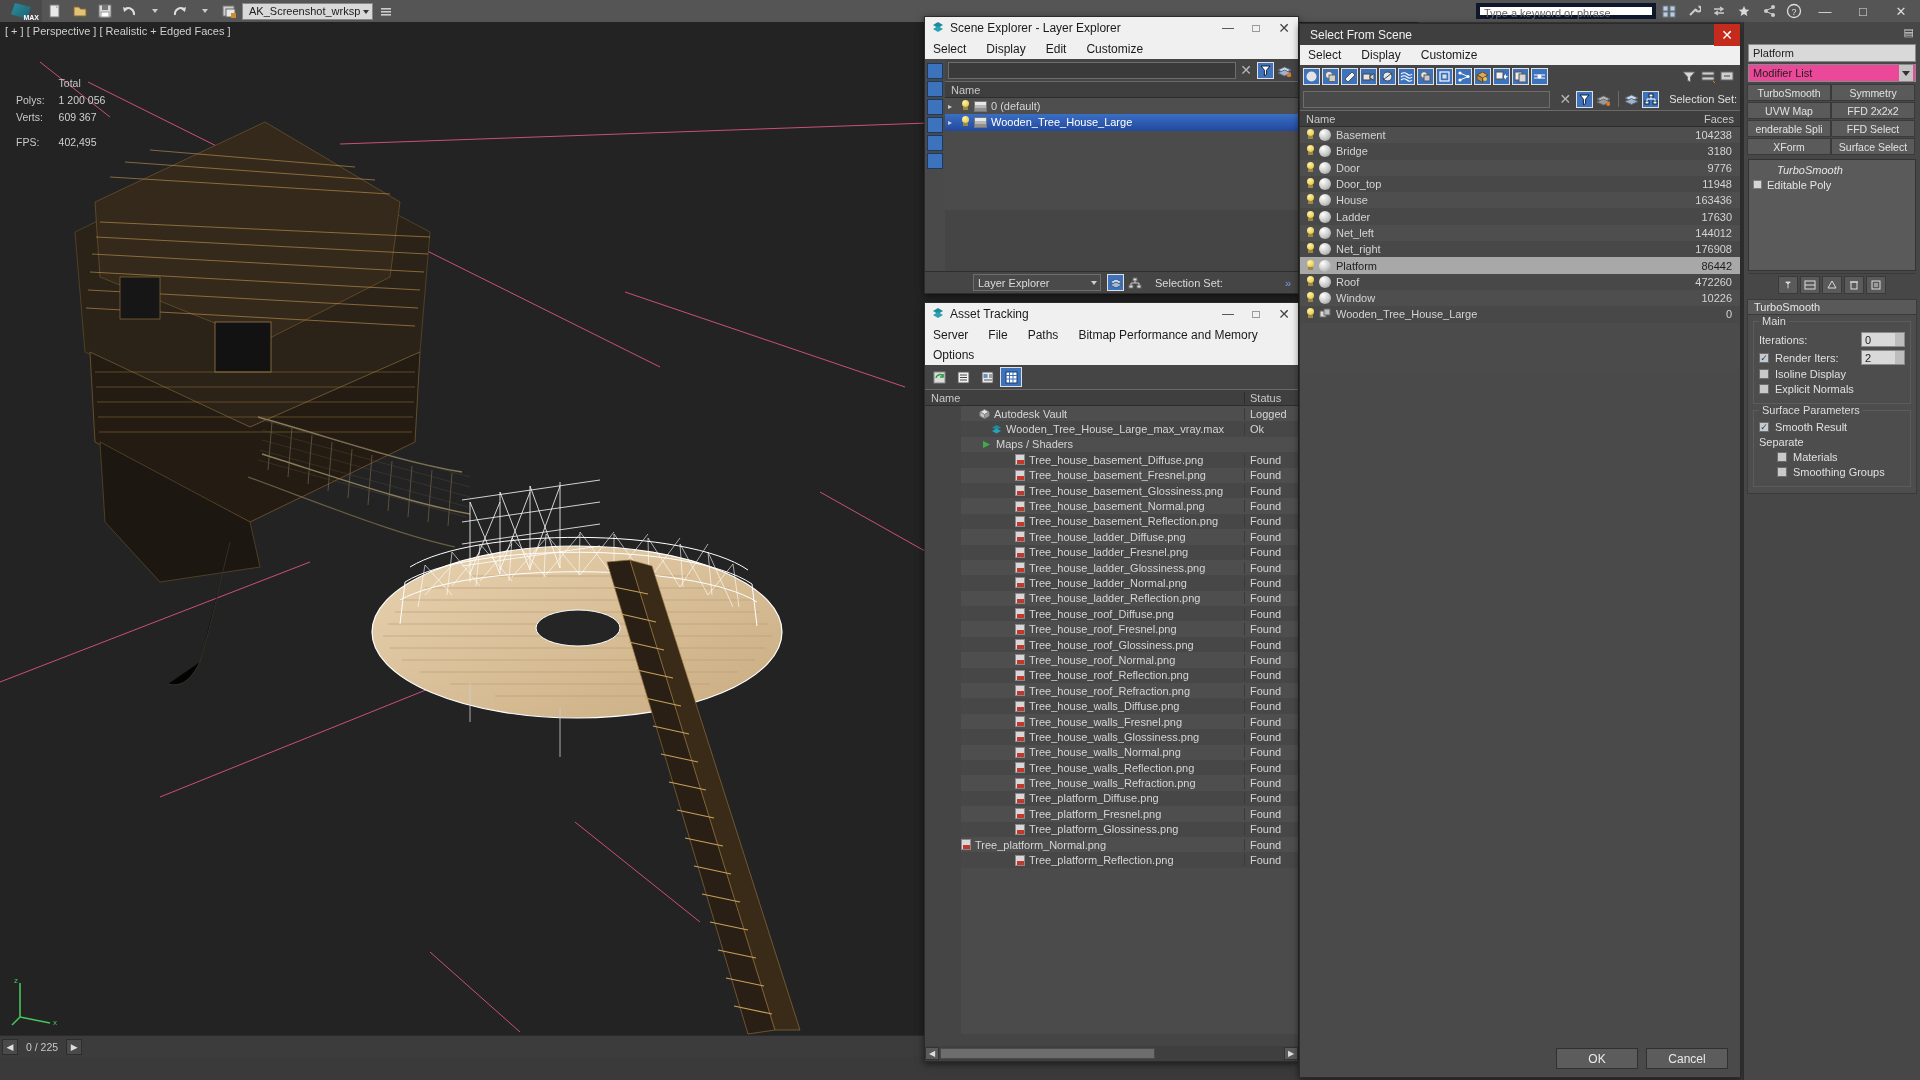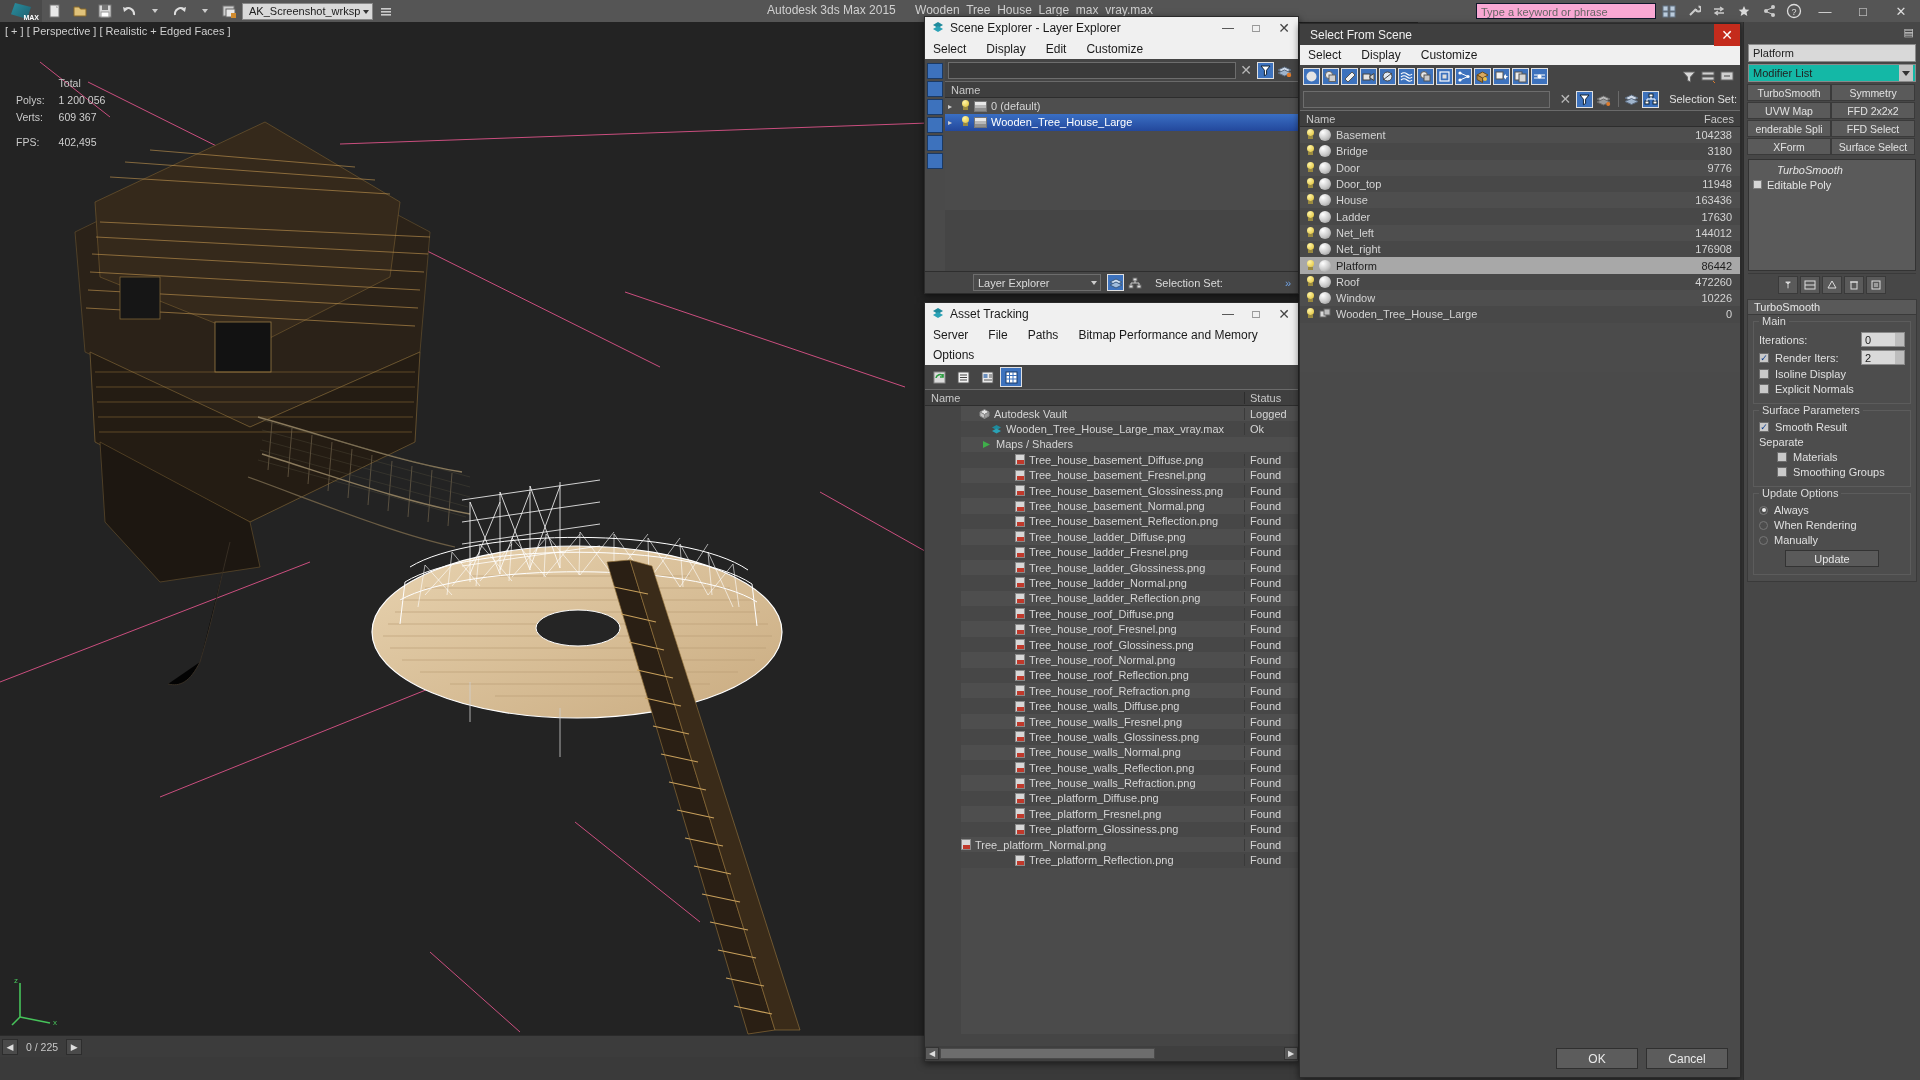--- a/index.html
+++ b/index.html
@@ -18,22 +18,22 @@
   .tbtn{ width:25px;height:22px;display:flex;align-items:center;justify-content:center;}
   .tbtn svg{display:block;}
   .wkspace{ height:17px; background:#d9d9d9; color:#202020; font-size:11px; display:flex;
             align-items:center; padding:0 12px 0 6px; border:1px solid #888; position:relative;
             min-width:112px;}
   .wkspace .caret{position:absolute;right:3px;top:6px;border-left:3px solid transparent;
             border-right:3px solid transparent;border-top:4px solid #333;}
   .tt-title{ position:absolute; left:0; right:0; top:3px; text-align:center; font-size:12px;
              color:#d0d0d0; pointer-events:none;}
   .tt-title span{margin:0 8px;}
-  .searchbox{ height:16px; width:180px; background:#f9a8d4; color:#666; font-size:11px;
-              display:flex; align-items:flex-end; padding-left:4px; border:1px solid #0f172a;}
+  .searchbox{ height:16px; width:180px; background:#ffffff; color:#666; font-size:11px;
+              display:flex; align-items:flex-start; padding-left:4px; border:4px solid #0f172a;}
   .winbtns{ display:flex; align-items:center; }
   .winbtn{ width:38px;height:22px;display:flex;align-items:center;justify-content:center;
            color:#ddd;font-size:13px;}
 
   
   .viewport{ position:absolute; left:0; top:22px; width:1418px; height:1035px; background:#232323;
              overflow:hidden;}
   .vplabel{ position:absolute; left:5px; top:3px; font-size:11px; color:#cfcfcf; }
   .vpstats{ position:absolute; left:14px; top:52px; font-size:10.5px; color:#cfcfcf; line-height:15px;}
   .vpstats td{padding-right:12px; font-size:10.5px;}
@@ -109,21 +109,21 @@
           border:1px solid #8a8a8a;position:relative;}
   .pngico:after{content:"";position:absolute;left:1px;top:5px;width:7px;height:4px;background:#c0392b;}
 
   
   .cmdpanel{ position:absolute; left:1743px; top:22px; width:177px; bottom:0; background:#474747;
              border-left:1px solid #2b2b2b;}
   .cpx{ height:20px; display:flex; align-items:center; justify-content:flex-end; padding-right:2px;
         background:#474747;}
   .cp-field{ height:18px;margin:2px 4px; background:#d9d9d9; color:#222; font-size:11px;
              display:flex;align-items:center;padding:0 4px; border:1px solid #8a8a8a;}
-  .cp-combo{ height:18px;margin:2px 4px;background:#14b8a6;color:#222;font-size:11px;
+  .cp-combo{ height:18px;margin:2px 4px;background:#ec4899;color:#222;font-size:11px;
              display:flex;align-items:center;padding:0 16px 0 4px;border:1px solid #8a8a8a;
              position:relative;}
   .cp-combo .cv{position:absolute;right:2px;top:0;width:14px;height:16px;background:#c4c4c4;
              display:flex;align-items:center;justify-content:center;}
   .modbtns{ display:flex; flex-wrap:wrap; padding:0 3px; }
   .modbtn{ width:84px;height:17px;margin:0 0 1px 0; background:#5a5a5a; border:1px solid #3a3a3a;
            font-size:10.5px;color:#e2e2e2;display:flex;align-items:center;justify-content:center;
            overflow:hidden; white-space:nowrap;}
   .stack{ background:#5a5a5a; border:1px solid #333; margin:3px 4px 0 4px; height:112px;
           font-size:11px; color:#e4e4e4; padding:2px 0;}
@@ -227,24 +227,20 @@
       <span class="caret"></span>
     </div>
     <div class="tbtn">
       <svg width="14" height="14">
           <rect x="2" y="4" width="10" height="1.6" fill="#ccc"></rect>
           <rect x="2" y="7" width="10" height="1.6" fill="#ccc"></rect>
           <rect x="2" y="10" width="10" height="1.6" fill="#ccc"></rect>
         </svg>
     </div>
 
-    <div class="tt-title">
-      <span>Autodesk 3ds Max  2015</span>
-      <span>Wooden_Tree_House_Large_max_vray.max</span>
-    </div>
 
     <div style="flex:1"></div>
 
     <div class="searchbox" title="Type a keyword or phrase">
       <span>Type a keyword or phrase</span>
     </div>
     <div class="tbtn">
       <svg width="16" height="14">
           <rect x="2" y="2" width="5" height="5" fill="#bcd" stroke="#678"></rect>
           <rect x="9" y="2" width="5" height="5" fill="#bcd" stroke="#678"></rect>
@@ -1263,32 +1259,16 @@
         <div class="fr" style="padding-left:18px;">
           <span class="ck"></span>
           <span class="lb">Materials</span>
         </div>
         <div class="fr" style="padding-left:18px;">
           <span class="ck"></span>
           <span class="lb">Smoothing Groups</span>
         </div>
       </div>
 
-      <div class="grp">
-        <div class="gl">Update Options</div>
-        <div class="fr">
-          <span class="rd on"></span>
-          <span class="lb">Always</span>
-        </div>
-        <div class="fr">
-          <span class="rd"></span>
-          <span class="lb">When Rendering</span>
-        </div>
-        <div class="fr">
-          <span class="rd"></span>
-          <span class="lb">Manually</span>
-        </div>
-        <div class="updbtn">Update</div>
-      </div>
     </div>
   </div>
 
 </div>
 
 </body></html>

